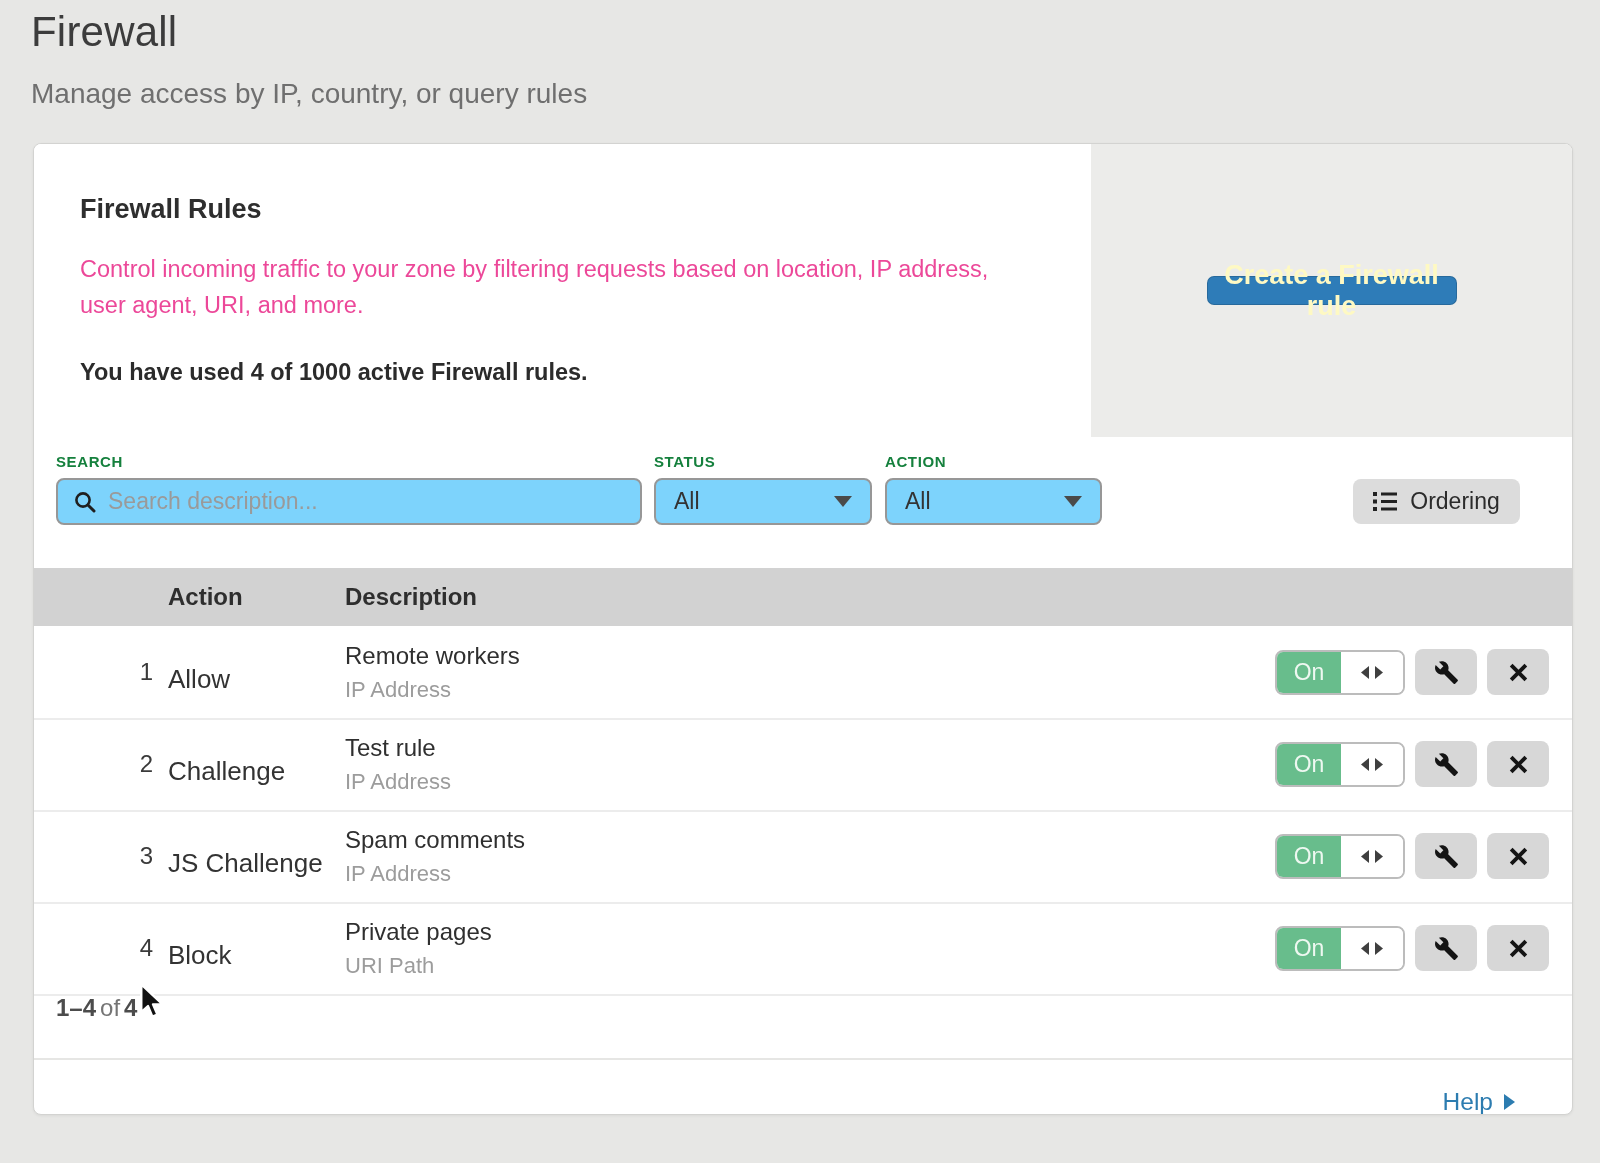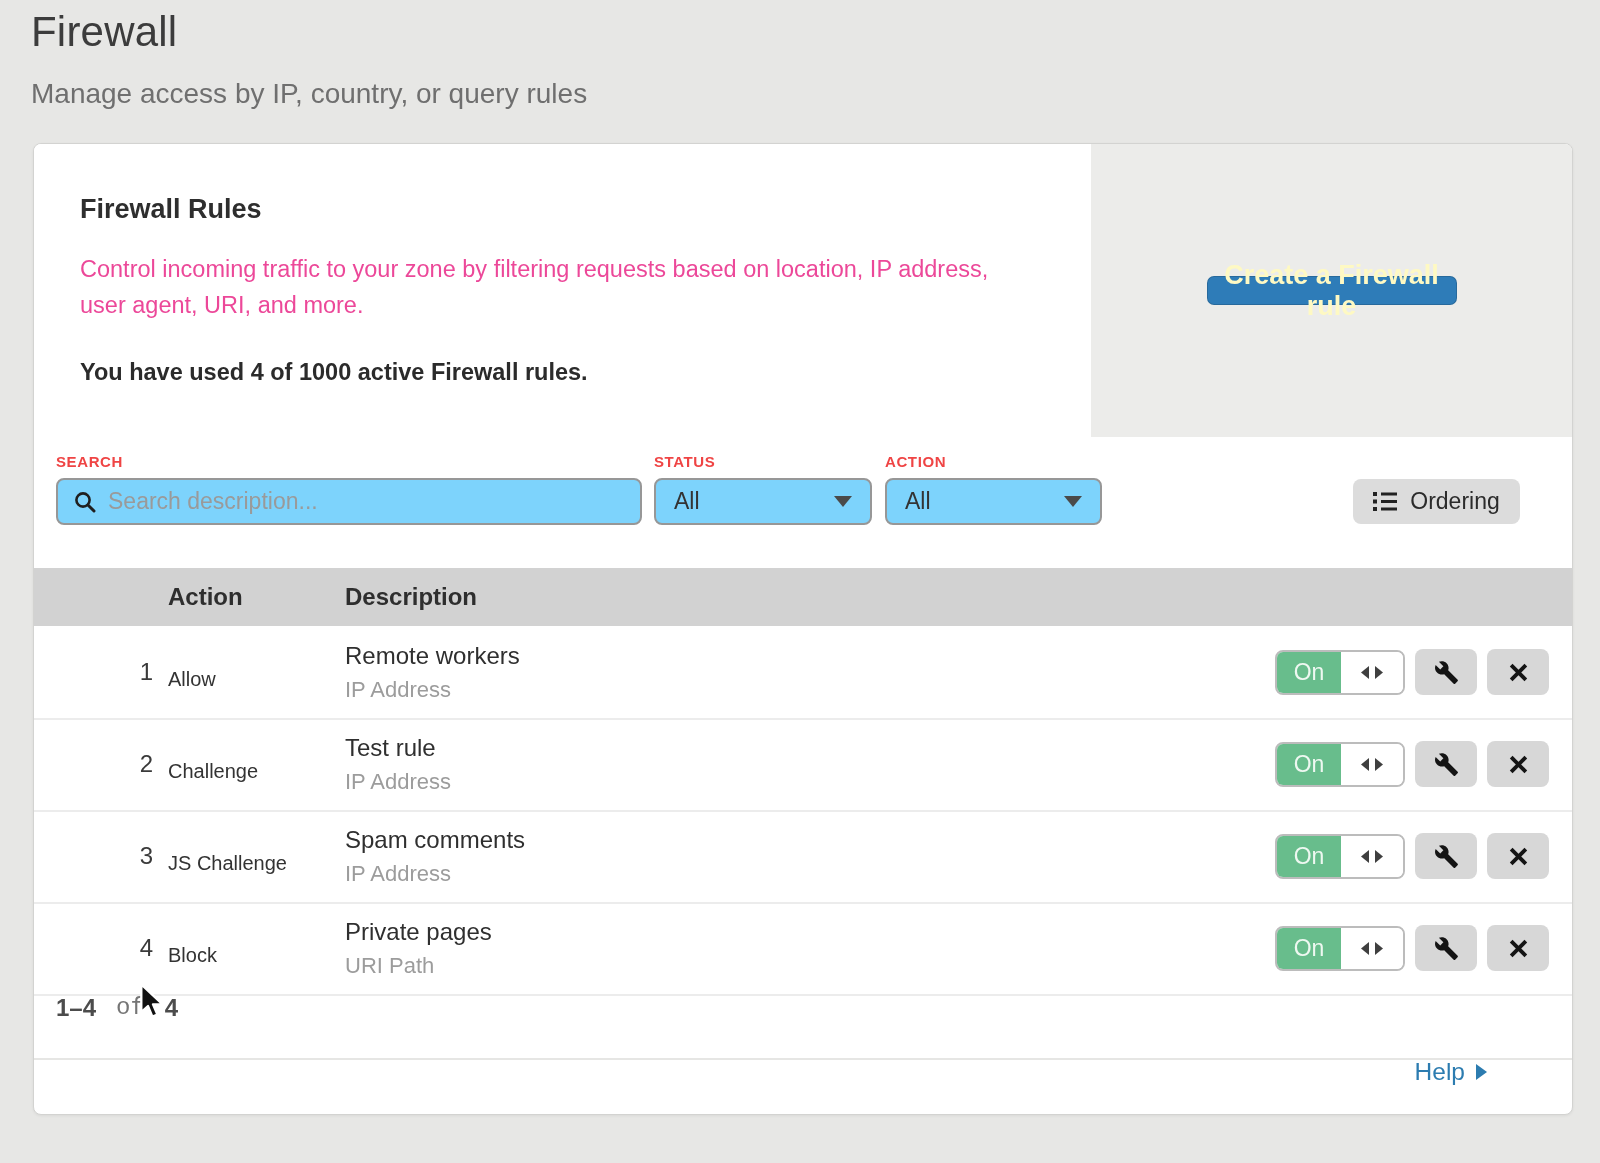--- a/index.html
+++ b/index.html
@@ -41,21 +41,21 @@
     border-radius: 7px;
     color: #fef9c3; font-size: 27px; font-weight: 600;
     font-family: inherit; cursor: pointer;
     display: flex; align-items: center; justify-content: center;
   }
 
   
   .filter-bar { position: relative; height: 131px; background: #ffffff; }
   .filter-label {
     position: absolute; top: 16px;
-    font-size: 15px; font-weight: 700; letter-spacing: 0.6px; color: #ef4444;
+    font-size: 15px; font-weight: 700; letter-spacing: 0.6px; color: #15803d;
   }
   .lbl-search { left: 22px; }
   .lbl-status { left: 620px; }
   .lbl-action { left: 851px; }
   .field { position: absolute; top: 41px; height: 47px; background: #7dd3fc; border: 2px solid #979797; border-radius: 8px; display: flex; align-items: center; }
   .search-field { left: 22px; width: 586px; padding: 0 14px 0 16px; }
   .search-field input {
     border: none; outline: none; flex: 1; margin-left: 12px;
     font-size: 23px; color: #333; font-family: inherit; background: transparent;
   }
@@ -78,21 +78,21 @@
     display: flex; align-items: center;
     font-size: 24px; font-weight: 600; color: #2e2e2e;
   }
   .col-num { width: 134px; }
   .col-action { width: 177px; }
   .col-desc { flex: 1; }
 
   .rule-row { height: 92px; display: flex; align-items: center; background: #fff; }
   .rule-row + .rule-row { box-shadow: inset 0 2px 0 #ececec; }
   .cell-num { width: 134px; text-align: right; padding-right: 15px; font-size: 24px; color: #3a3a3a; }
-  .cell-action { width: 177px; font-size: 20px; color: #333333; margin-top: 15px; }
+  .cell-action { width: 177px; font-size: 26px; color: #333333; margin-top: 15px; }
   .cell-desc { flex: 1; }
   .desc-title { font-size: 24px; color: #2f2f2f; }
   .desc-sub { font-size: 22px; color: #9c9c9c; margin-top: 7px; }
   .cell-controls { display: flex; align-items: center; gap: 10px; padding-right: 23px; }
 
   .toggle { width: 130px; height: 45px; border: 2px solid #bcbcbc; border-radius: 8px; display: flex; overflow: hidden; cursor: pointer; }
   .toggle-on {
     width: 64px; background: var(--toggle-green, #68bd8c);
     color: #eef8f1; font-size: 23px;
     display: flex; align-items: center; justify-content: center;
@@ -100,24 +100,24 @@
   .toggle-arrows { flex: 1; background: #ffffff; display: flex; align-items: center; justify-content: center; }
 
   .icon-btn {
     width: 62px; height: 46px; background: #d7d7d7;
     border: none; border-radius: 8px;
     display: flex; align-items: center; justify-content: center; cursor: pointer;
   }
 
   .pagination-row { height: 64px; box-shadow: inset 0 2px 0 #ececec; display: flex; align-items: flex-start; padding-left: 22px; font-size: 24px; }
   .pag-range { font-weight: 700; color: #4c4c4c; }
-  .pag-of { color: #757575; margin: 0 20px; font-family: Liberation Mono, monospace; }
+  .pag-of { color: #757575; margin: 0 4px; }
   .pag-total { font-weight: 700; color: #4c4c4c; }
 
-  .footer-row { height: 58px; box-shadow: inset 0 2px 0 #e6e6e4; display: flex; align-items: flex-start; justify-content: flex-end; padding-right: 85px; }
+  .footer-row { height: 58px; box-shadow: inset 0 2px 0 #e6e6e4; display: flex; align-items: flex-end; justify-content: flex-end; padding-right: 57px; }
   .help-link { display: flex; align-items: center; gap: 11px; color: var(--link-blue, #2c7cb0); font-size: 24.5px; text-decoration: none; cursor: pointer; }
   .help-caret { width: 0; height: 0; border-left: 11px solid var(--link-blue, #2c7cb0); border-top: 8px solid transparent; border-bottom: 8px solid transparent; }
 
   .mouse-cursor { position: absolute; left: 138px; top: 983px; pointer-events: none; }
 </style>
 </head>
 <body>
 
 <div class="page-header">
   <div class="page-title">Firewall</div>

